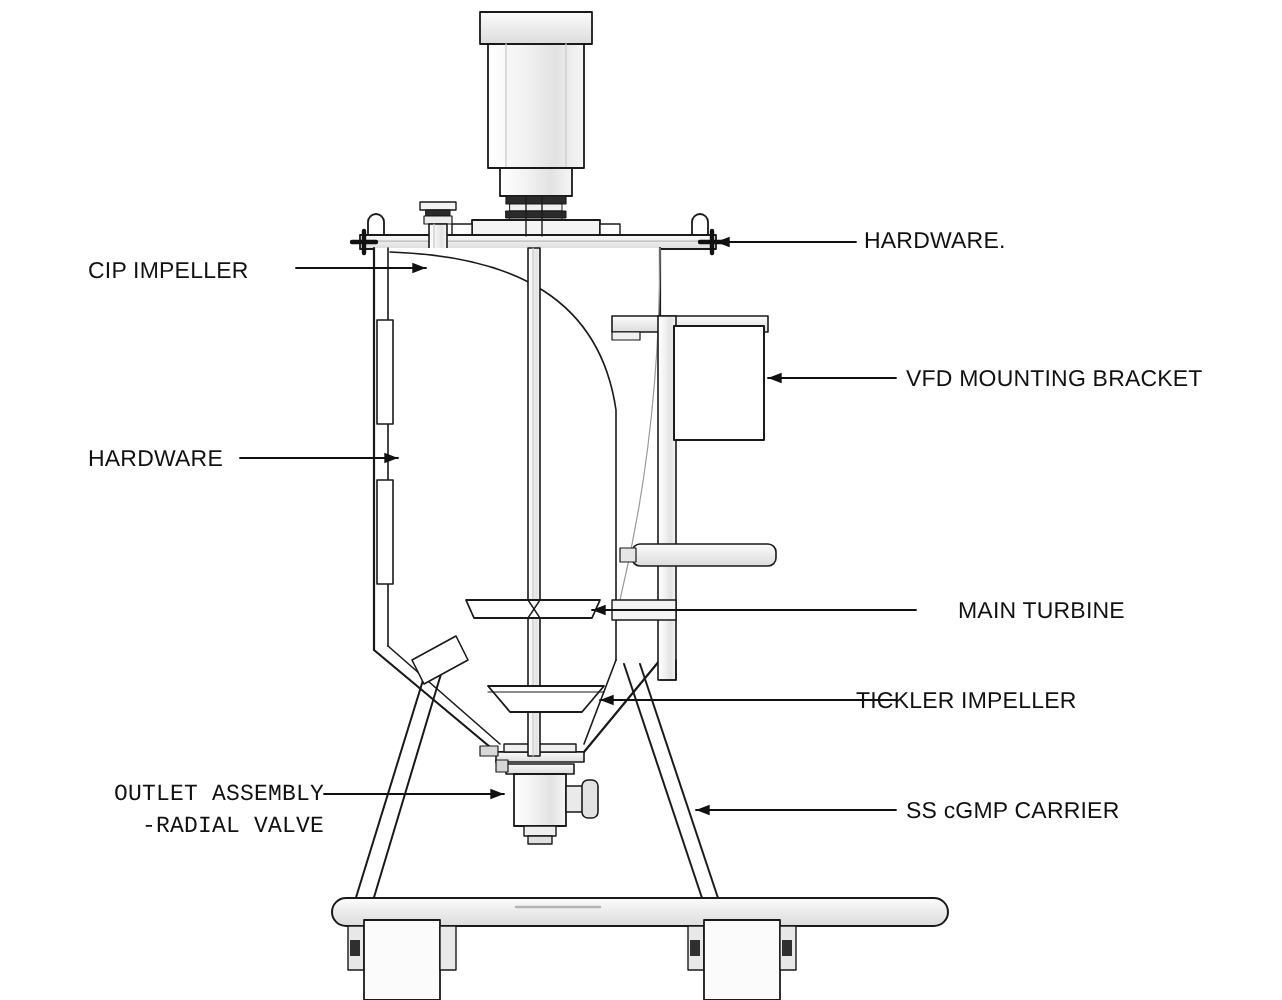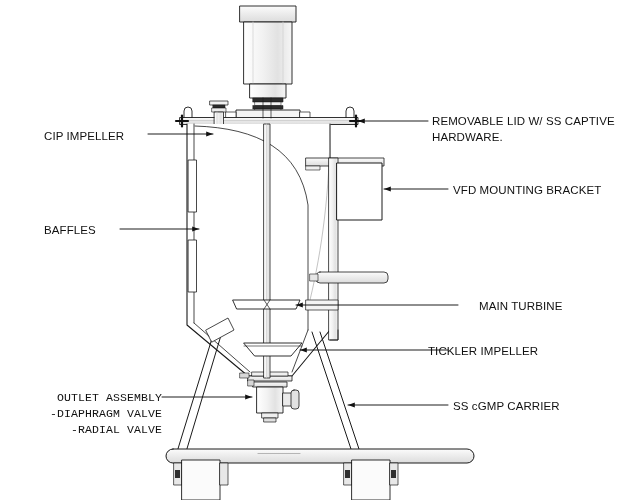--- a/index.html
+++ b/index.html
@@ -212,22 +212,22 @@
           <line x1="448" y1="189" x2="384" y2="189" marker-end="url(#arrowL)"></line>
           <line x1="458" y1="305" x2="296" y2="305" marker-end="url(#arrowL)"></line>
           <line x1="448" y1="350" x2="300" y2="350" marker-end="url(#arrowL)"></line>
           <line x1="448" y1="405" x2="348" y2="405" marker-end="url(#arrowL)"></line>
         </g>
     </g>
   </svg>
 
   <div id="labels">
       <div class="lbl" style="left: 44px; top: 128px;"><div>CIP IMPELLER</div></div>
-      <div class="lbl" style="left: 44px; top: 222px;"><div>BAFFLES</div></div>
-      <div class="lbl right-al" style="left: 26px; top: 390px; width: 136px;"><div>OUTLET ASSEMBLY</div><div>-DIAPHRAGM VALVE</div><div>-RADIAL VALVE</div></div>
-      <div class="lbl" style="left: 432px; top: 113px;"><div>REMOVABLE LID W/ SS CAPTIVE</div><div>HARDWARE.</div></div>
+      <div class="lbl" style="left: 44px; top: 222px;"><div>HARDWARE</div></div>
+      <div class="lbl right-al" style="left: 26px; top: 390px; width: 136px;"><div>OUTLET ASSEMBLY</div><div>-RADIAL VALVE</div></div>
+      <div class="lbl" style="left: 432px; top: 113px;"><div>HARDWARE.</div></div>
       <div class="lbl" style="left: 453px; top: 182px;"><div>VFD MOUNTING BRACKET</div></div>
       <div class="lbl" style="left: 463px; top: 298px; margin-left: 16px;"><div>MAIN TURBINE</div></div>
       <div class="lbl" style="left: 428px; top: 343px;"><div>TICKLER IMPELLER</div></div>
       <div class="lbl" style="left: 453px; top: 398px;"><div>SS cGMP CARRIER</div></div>
     </div>
 
 </div>
 
 </body></html>

